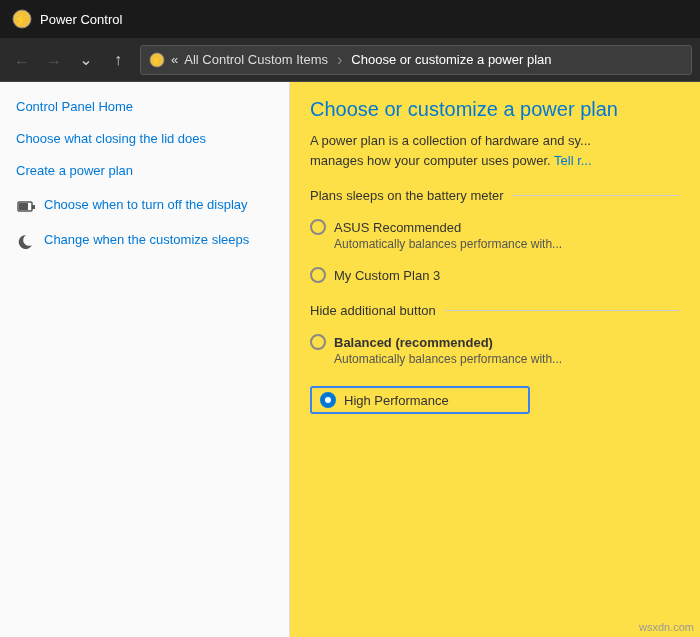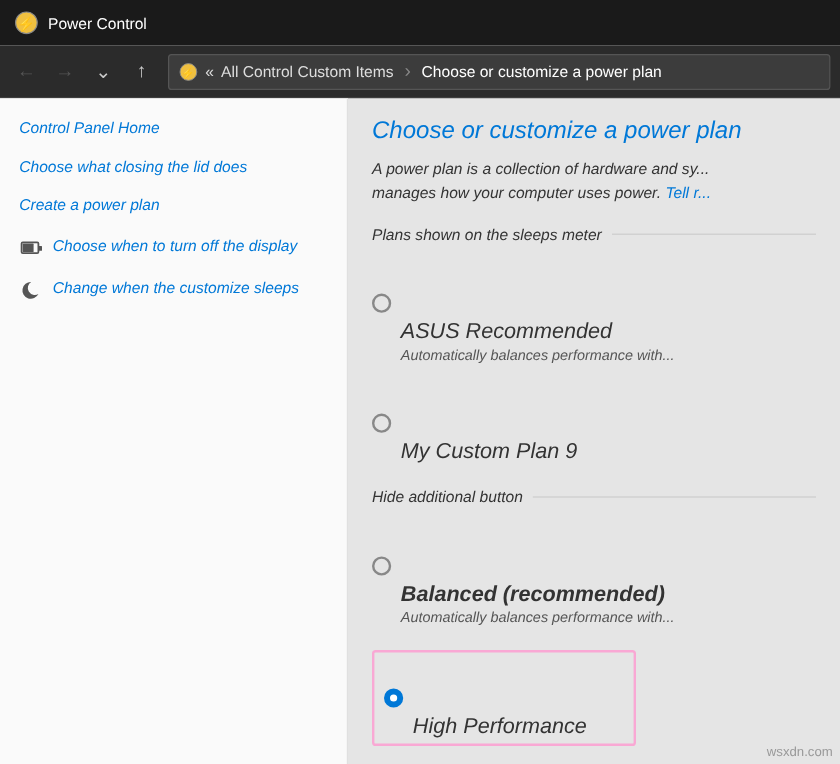--- a/index.html
+++ b/index.html
@@ -80,22 +80,21 @@
     }
     .address-current {
       color: #fff;
       font-size: 13px;
     }
 
     
     .main-content {
       display: flex;
       height: calc(637px - 38px - 44px);
-      background: #e5e5e5;
-      font-style: italic;
+      background: #fde047;
     }
 
     
     .left-panel {
       width: 290px;
       flex-shrink: 0;
       padding: 16px 0 16px 16px;
       border-right: 1px solid #e0e0e0;
       background: #fafafa;
     }
@@ -194,42 +193,41 @@
       background: #0078d7;
     }
     .plan-radio.selected::after {
       content: '';
       width: 6px;
       height: 6px;
       border-radius: 50%;
       background: #fff;
     }
     .plan-name {
-      font-size: 18px;
+      font-size: 13px;
       color: #333;
-      margin-top: 47px;
     }
     .plan-name.bold {
       font-weight: 700;
     }
     .plan-desc {
       font-size: 12px;
       color: #555;
       margin-left: 24px;
       margin-top: 2px;
     }
 
     
     .hide-plans-group {
       margin-top: 14px;
     }
 
     
     .highlighted-plan {
-      border: 2px solid #f9a8d4;
+      border: 2px solid #3b82f6;
       border-radius: 3px;
       padding: 4px 8px;
       margin-top: 4px;
       display: inline-block;
       min-width: 220px;
     }
 
     
     .watermark {
       position: fixed;
@@ -293,35 +291,35 @@
   </div>
 
   <div class="right-panel">
     <div class="section-title">Choose or customize a power plan</div>
     <div class="section-desc">
       A power plan is a collection of hardware and sy...<br>
       manages how your computer uses power. <a class="tell-me-link">Tell r...</a>
     </div>
 
     <div class="plans-group-label">
-      <span>Plans shown on the sleeps meter</span>
+      <span>Plans sleeps on the battery meter</span>
     </div>
 
     <div class="plan-option">
       <div class="plan-option-row">
         <div class="plan-radio"></div>
         <span class="plan-name">ASUS Recommended</span>
       </div>
       <div class="plan-desc">Automatically balances performance with...</div>
     </div>
 
     <div class="plan-option">
       <div class="plan-option-row">
         <div class="plan-radio"></div>
-        <span class="plan-name">My Custom Plan 9</span>
+        <span class="plan-name">My Custom Plan 3</span>
       </div>
     </div>
 
     <div class="hide-plans-group">
       <div class="plans-group-label">
         <span>Hide additional button</span>
       </div>
 
       <div class="plan-option">
         <div class="plan-option-row">

